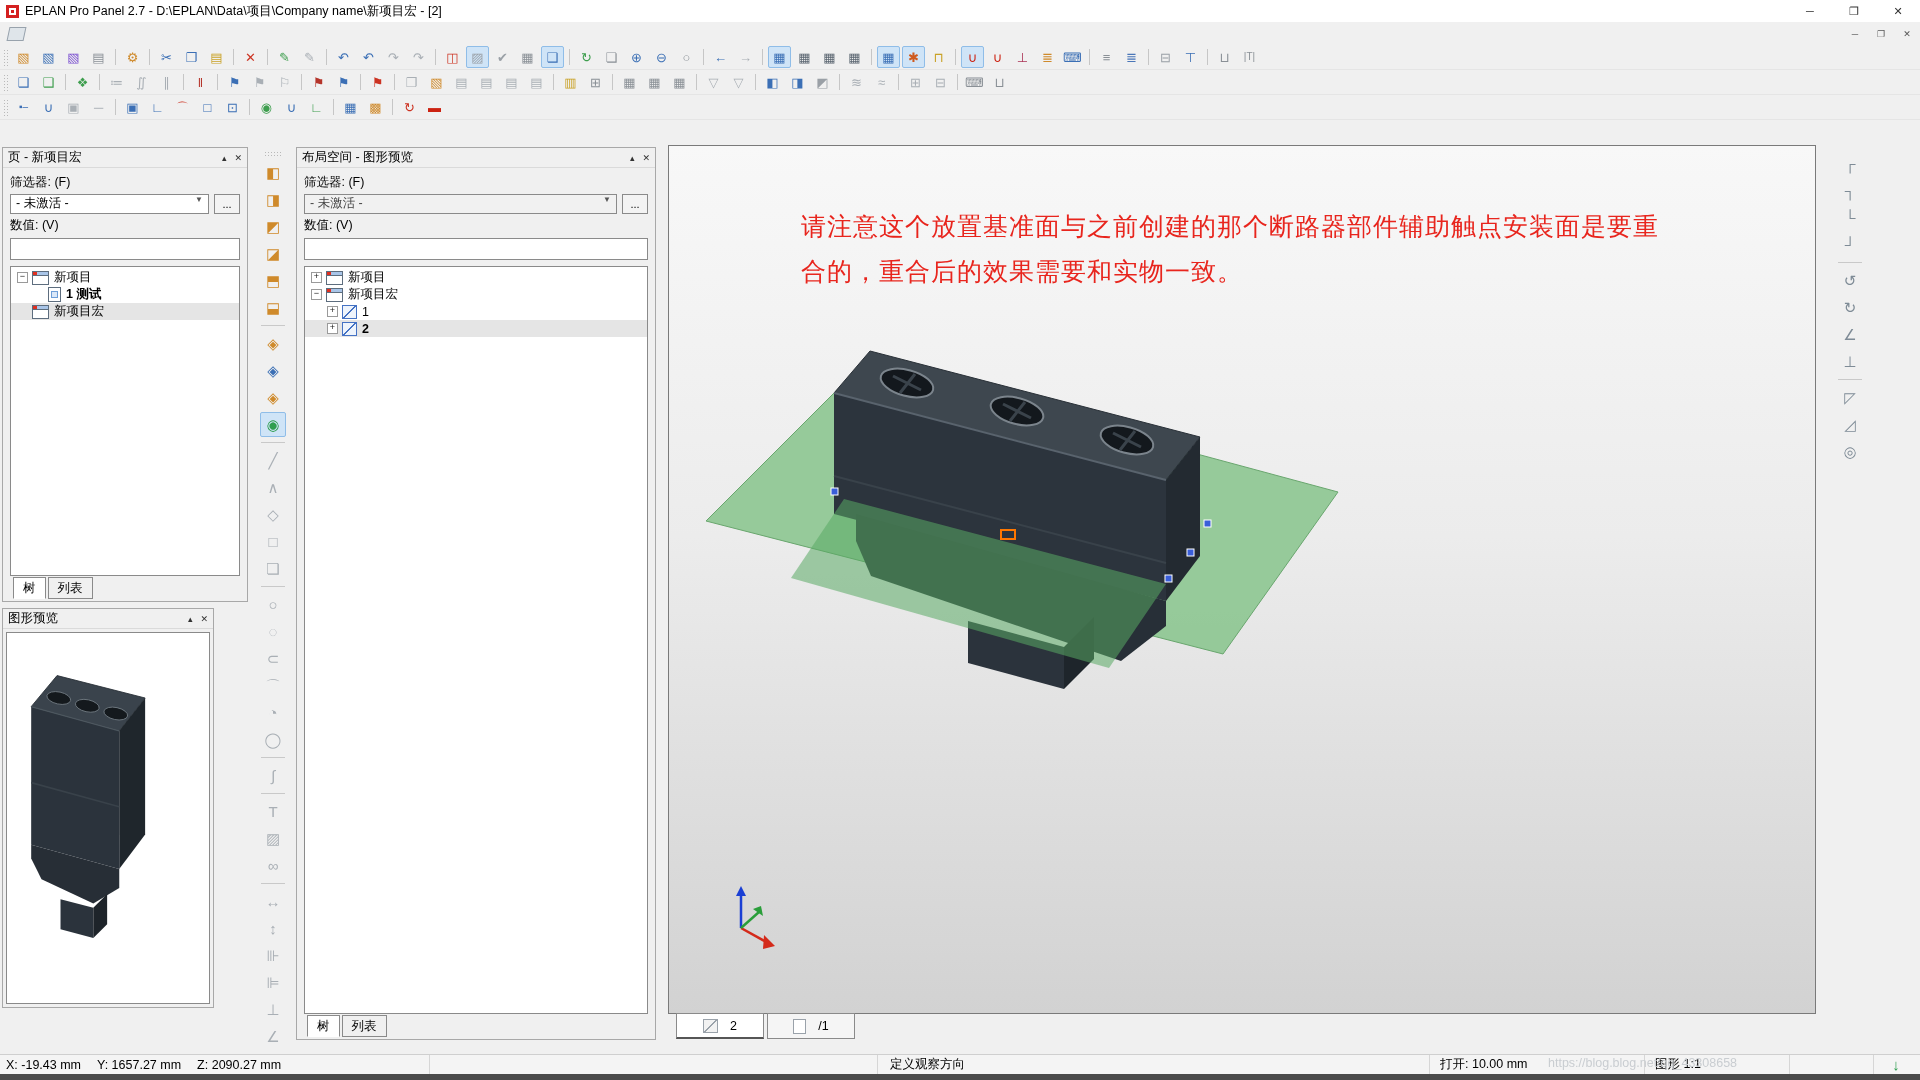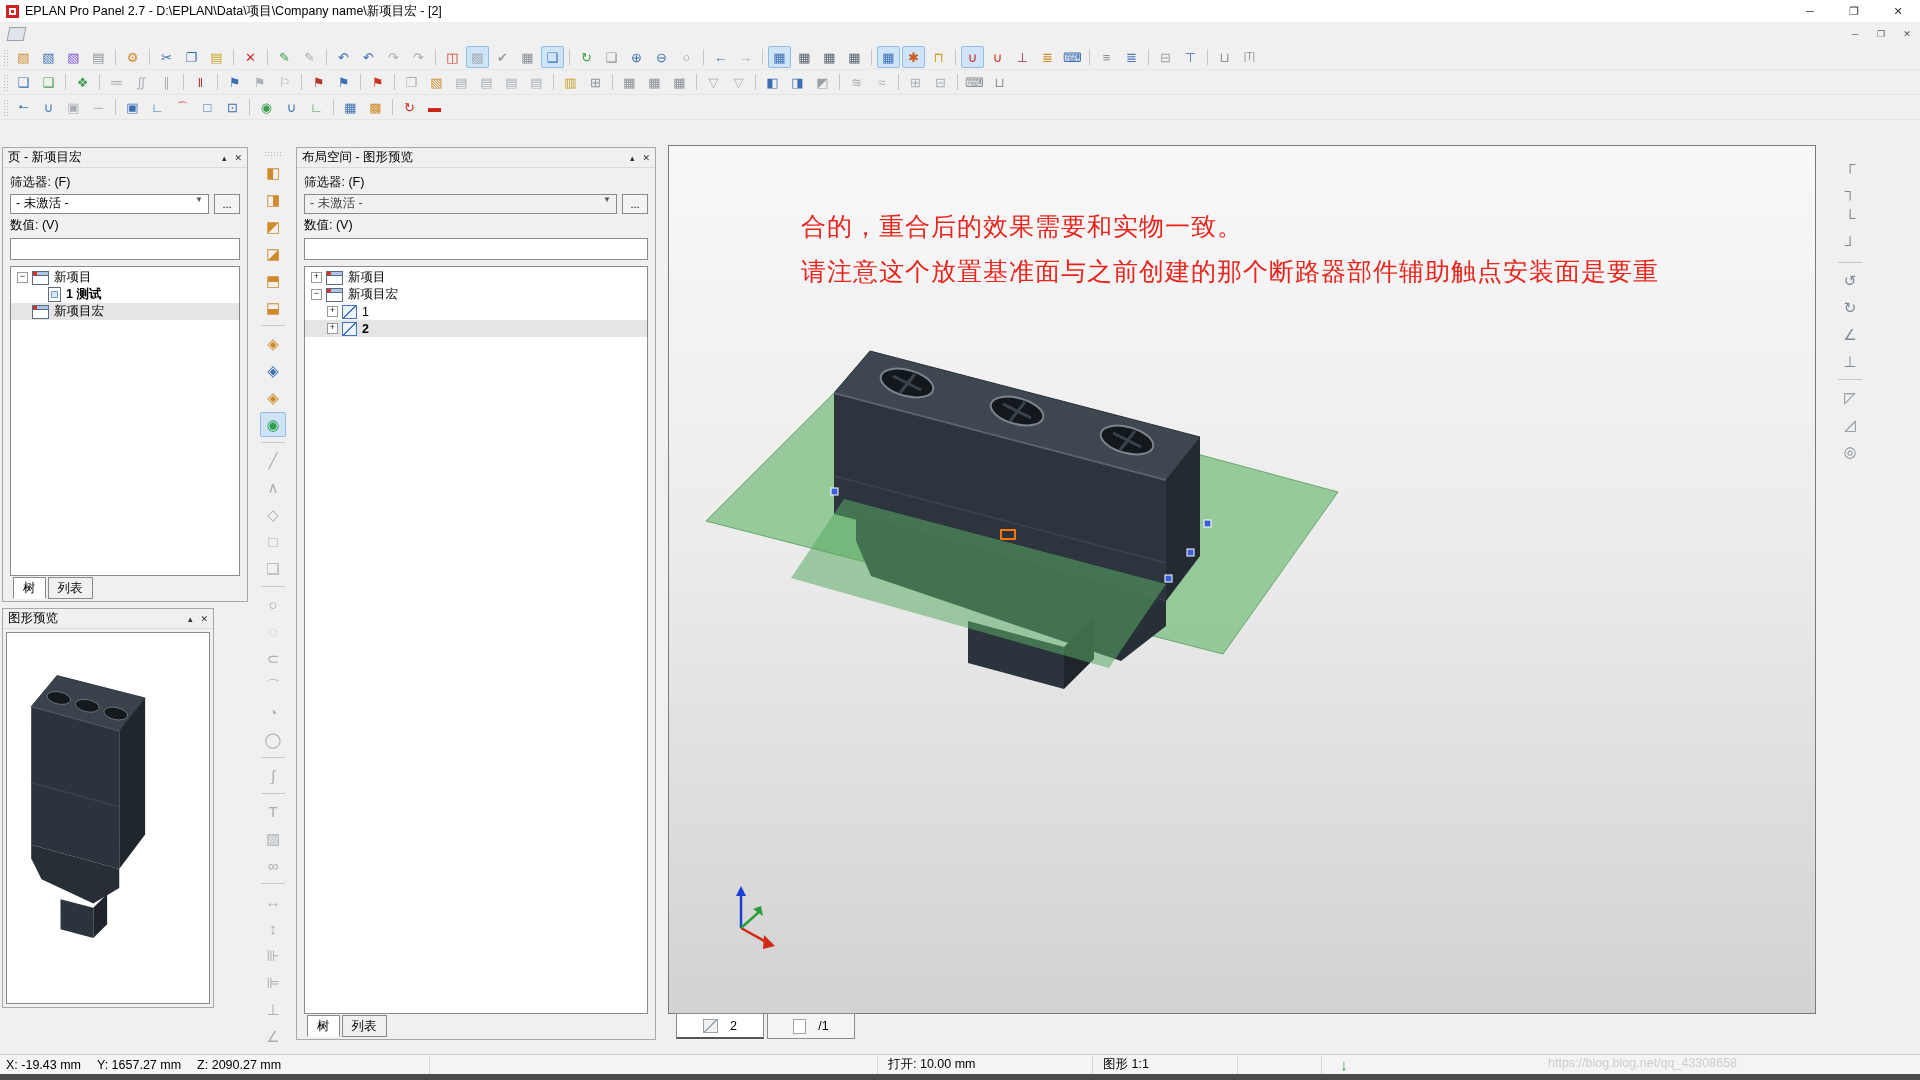--- a/index.html
+++ b/index.html
@@ -706,22 +706,22 @@
     <g stroke-width="2.5">
       <line x1="72" y1="782" x2="72" y2="748" stroke="#1a3fd4"></line>
       <polygon points="67,750 77,750 72,740" fill="#1a3fd4"></polygon>
       <line x1="72" y1="782" x2="99" y2="797" stroke="#d42a1a"></line>
       <polygon points="95,789 94,803 106,800" fill="#d42a1a"></polygon>
       <line x1="72" y1="782" x2="90" y2="766" stroke="#2a9e3a"></line>
       <polygon points="84,763 94,770 92,760" fill="#2a9e3a"></polygon>
     </g>
   </svg>
   <div class="annotation" style="color: rgb(232, 37, 29);">
+    <div>请注意这个放置基准面与之前创建的那个断路器部件辅助触点安装面是要重</div>
     <div>合的，重合后的效果需要和实物一致。</div>
-    <div>请注意这个放置基准面与之前创建的那个断路器部件辅助触点安装面是要重</div>
   </div>
 </div>
 
 <div class="vtabs" id="view-tabs">
     <div class="vtab act">
       <span class="vticon-cube"></span>
       <span>2</span>
     </div>
     <div class="vtab">
       <span class="vticon-page"></span>
@@ -767,19 +767,20 @@
     </div>
   </div>
 
 <div class="statusbar">
   <div class="scell coords">
     <span>X:  -19.43 mm</span>
     <span>Y:  1657.27 mm</span>
     <span>Z:  2090.27 mm</span>
   </div>
   <div class="scell sfill1"></div>
+  <div class="scell smsg">定义观察方向</div>
   <div class="scell sopen">打开: 10.00 mm</div>
   <div class="scell sscale">图形 1:1</div>
   <div class="scell sfill2"></div>
   <div class="scell sarrow">↓</div>
 </div>
 <div class="watermark">https://blog.blog.net/qq_43308658</div>
 <div class="bottombar"></div>
 
 </body></html>

